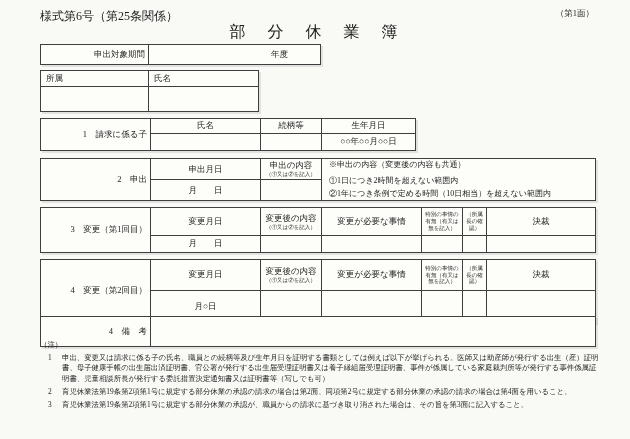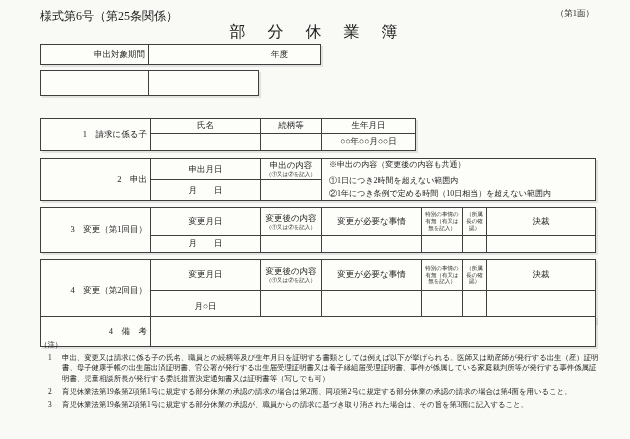--- a/index.html
+++ b/index.html
@@ -69,20 +69,24 @@
   </tr>
 </tbody>
   </table>
 
 <table style="left:40px; top:70px; width:218px;">
   <colgroup>
       <col style="width:108px">
       <col style="width:110px">
     </colgroup>
   <tbody>
+      <tr style="height:16px;">
+    <td class="toplbl">所属</td>
+    <td class="toplbl">氏名</td>
+  </tr>
   <tr style="height:25px;">
     <td></td>
     <td></td>
   </tr>
 </tbody>
   </table>
 
 <table style="left:40px; top:118px; width:375px;">
   <colgroup>
       <col style="width:110px">

